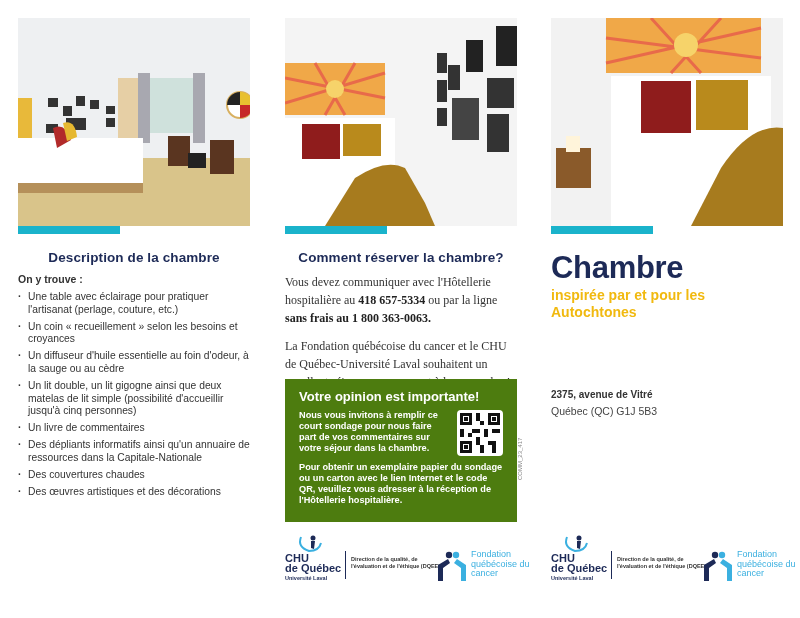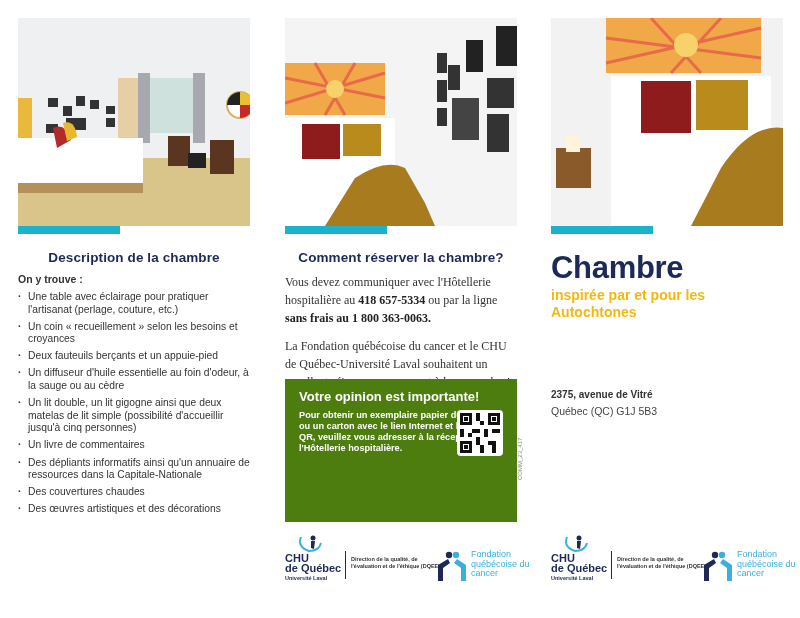--- a/index.html
+++ b/index.html
@@ -69,21 +69,20 @@
       <path d="M222 87 L235 87 A13 13 0 0 1 222 100 Z" fill="#c62828"></path>
       <path d="M209 87 A13 13 0 0 1 222 74 L222 87 Z" fill="#222"></path>
     </svg>
   </div>
   <div class="accent-bar"></div>
   <h2>Description de la chambre</h2>
   <div class="lead">On y trouve :</div>
   <ul>
     <li>Une table avec éclairage pour pratiquer l'artisanat (perlage, couture, etc.)</li>
     <li>Un coin « recueillement » selon les besoins et croyances</li>
-    <li>Deux fauteuils berçants et un appuie-pied</li>
     <li>Un diffuseur d'huile essentielle au foin d'odeur, à la sauge ou au cèdre</li>
     <li>Un lit double, un lit gigogne ainsi que deux matelas de lit simple (possibilité d'accueillir jusqu'à cinq personnes)</li>
     <li>Un livre de commentaires</li>
     <li>Des dépliants informatifs ainsi qu'un annuaire de ressources dans la Capitale-Nationale</li>
     <li>Des couvertures chaudes</li>
     <li>Des œuvres artistiques et des décorations</li>
   </ul>
 </div>
 
 <div class="col col2">
@@ -109,20 +108,21 @@
     </svg>
   </div>
   <div class="accent-bar"></div>
   <h2>Comment réserver la chambre?</h2>
   <p><span>Vous devez communiquer avec l'Hôtellerie hospitalière au </span><b>418 657-5334</b><span> ou par la ligne </span><b>sans frais au 1 800 363-0063.</b></p>
   <p>La Fondation québécoise du cancer et le CHU de Québec-Université Laval souhaitent un excellent séjour aux usagers et à leurs proches!</p>
 </div>
 
 <div class="survey">
   <h3>Votre opinion est importante!</h3>
+  <div class="t1">Nous vous invitons à remplir ce court sondage pour nous faire part de vos commentaires sur votre séjour dans la chambre.</div>
   <div class="qr">
     <svg width="40" height="40" viewBox="0 0 10 10" shape-rendering="crispEdges">
       <rect width="10" height="10" fill="#fff"></rect>
       <rect x="0" y="0" width="3" height="3" fill="#111"></rect>
         <rect x="0.7" y="0.7" width="1.6" height="1.6" fill="#fff"></rect>
         <rect x="1.1" y="1.1" width="0.8" height="0.8" fill="#111"></rect>
       <rect x="7" y="0" width="3" height="3" fill="#111"></rect>
         <rect x="7.7" y="0.7" width="1.6" height="1.6" fill="#fff"></rect>
         <rect x="8.1" y="1.1" width="0.8" height="0.8" fill="#111"></rect>
       <rect x="0" y="7" width="3" height="3" fill="#111"></rect>

